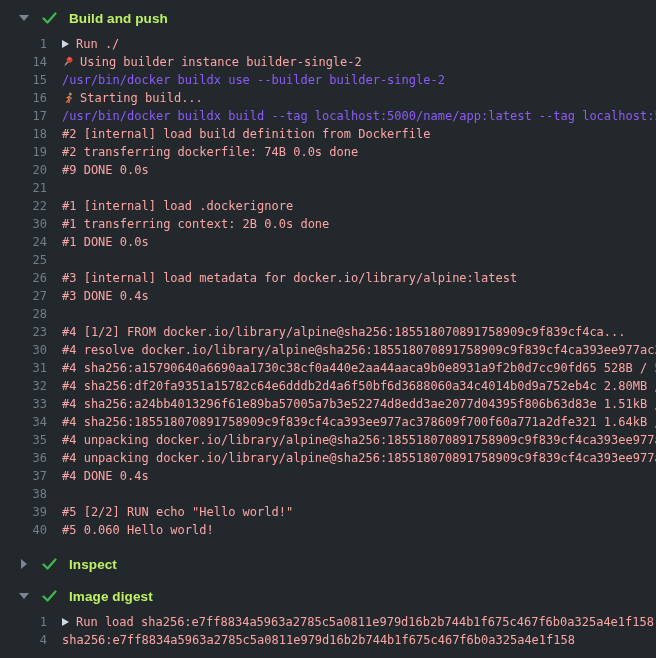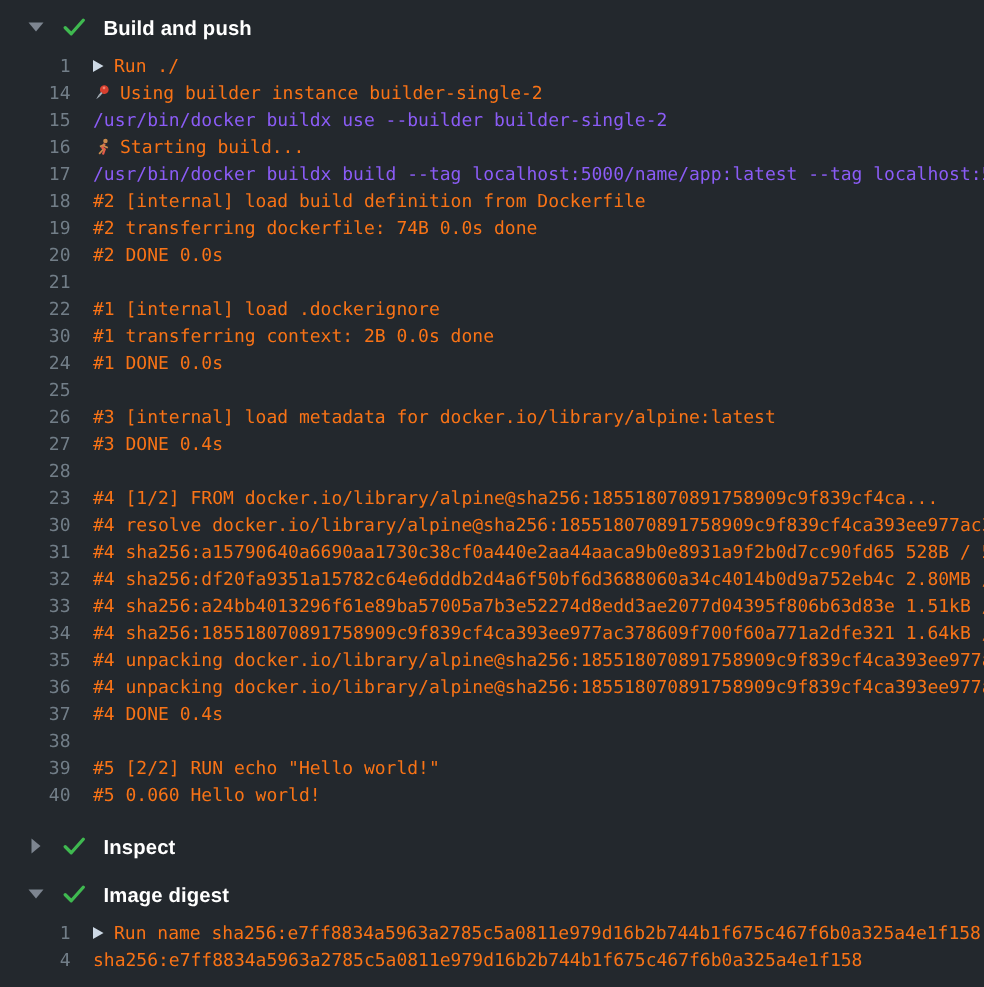--- a/index.html
+++ b/index.html
@@ -19,32 +19,32 @@
     content:"";position:absolute;left:0;top:2px;width:0;height:0;
     border-left:5px solid transparent;border-right:5px solid transparent;
     border-top:6px solid #7d8590;
   }
   .chev.right::after{
     content:"";position:absolute;left:2px;top:0;width:0;height:0;
     border-top:5px solid transparent;border-bottom:5px solid transparent;
     border-left:6px solid #7d8590;
   }
   .check{margin:0 12px 0 13px;display:flex;flex:none}
-  .title{font-size:13.5px;font-weight:700;color:#ffffff;letter-spacing:.1px;white-space:nowrap}
+  .title{font-size:13.5px;font-weight:700;color:#bef264;letter-spacing:.1px;white-space:nowrap}
   .section-log{padding:4px 0 6px}
   .log-line{display:flex;align-items:center;height:18px;overflow:hidden}
   .ln{
     flex:none;width:47px;padding-right:15px;text-align:right;
     font-family:"DejaVu Sans Mono",monospace;font-size:12px;line-height:18px;
     color:#727e88;cursor:pointer;
   }
   .slot{display:inline-flex;align-items:center;flex:none;margin-right:5px}
   .txt{
     font-family:"DejaVu Sans Mono",monospace;font-size:12px;line-height:18px;
-    color:#f97316;white-space:pre;flex:none;
+    color:#fca5a5;white-space:pre;flex:none;
   }
   .txt.cmd{color:#8b5cf6}
   .tri-right{
     width:0;height:0;display:inline-block;
     border-top:4px solid transparent;border-bottom:4px solid transparent;
     border-left:7px solid #cdd9e5;margin-right:2px;
   }
 </style>
 </head>
 <body>
@@ -116,21 +116,21 @@
 
   <div class="log-line">
     <span class="ln">19</span>
 
     <span class="txt">#2 transferring dockerfile: 74B 0.0s done</span>
   </div>
 
   <div class="log-line">
     <span class="ln">20</span>
 
-    <span class="txt">#2 DONE 0.0s</span>
+    <span class="txt">#9 DONE 0.0s</span>
   </div>
 
   <div class="log-line">
     <span class="ln">21</span>
 
     <span class="txt"></span>
   </div>
 
   <div class="log-line">
     <span class="ln">22</span>
@@ -270,21 +270,21 @@
         </svg>
       </span>
       <span class="title">Image digest</span>
     </div>
     <div class="section-log">
   <div class="log-line">
     <span class="ln">1</span>
     <span class="slot">
   <span class="tri-right"></span>
 </span>
-    <span class="txt">Run name sha256:e7ff8834a5963a2785c5a0811e979d16b2b744b1f675c467f6b0a325a4e1f158</span>
+    <span class="txt">Run load sha256:e7ff8834a5963a2785c5a0811e979d16b2b744b1f675c467f6b0a325a4e1f158</span>
   </div>
 
   <div class="log-line">
     <span class="ln">4</span>
 
     <span class="txt">sha256:e7ff8834a5963a2785c5a0811e979d16b2b744b1f675c467f6b0a325a4e1f158</span>
   </div>
 </div>
   </section>
 </div>

